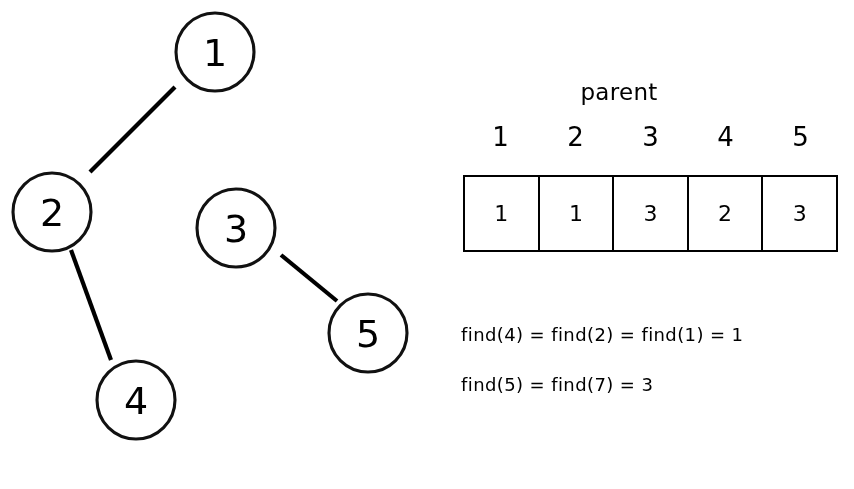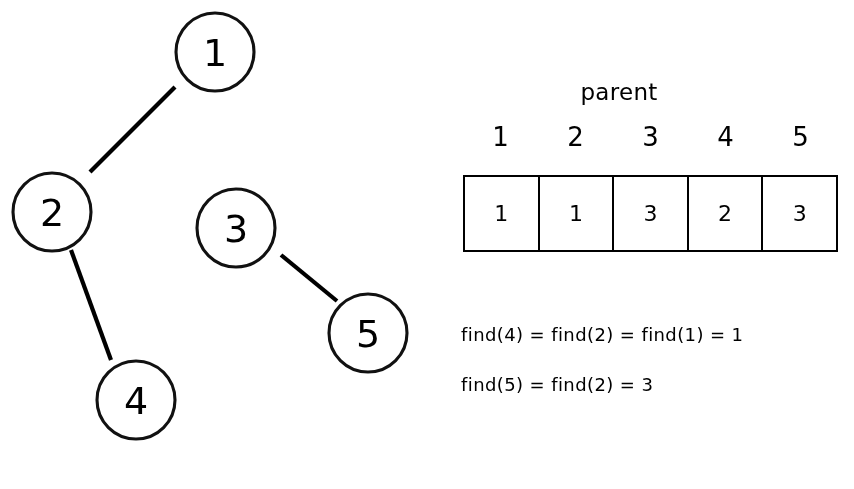--- a/index.html
+++ b/index.html
@@ -172,17 +172,17 @@
     <div class="parent-table">
       <div class="parent-cell">1</div>
       <div class="parent-cell">1</div>
       <div class="parent-cell">3</div>
       <div class="parent-cell">2</div>
       <div class="parent-cell">3</div>
     </div>
 
     <div class="find-lines">
       <div class="find-line">find(4) = find(2) = find(1) = 1</div>
-      <div class="find-line">find(5) = find(2) = 3</div>
+      <div class="find-line">find(5) = find(7) = 3</div>
     </div>
 
   </div>
 </div>
 
 </body></html>

